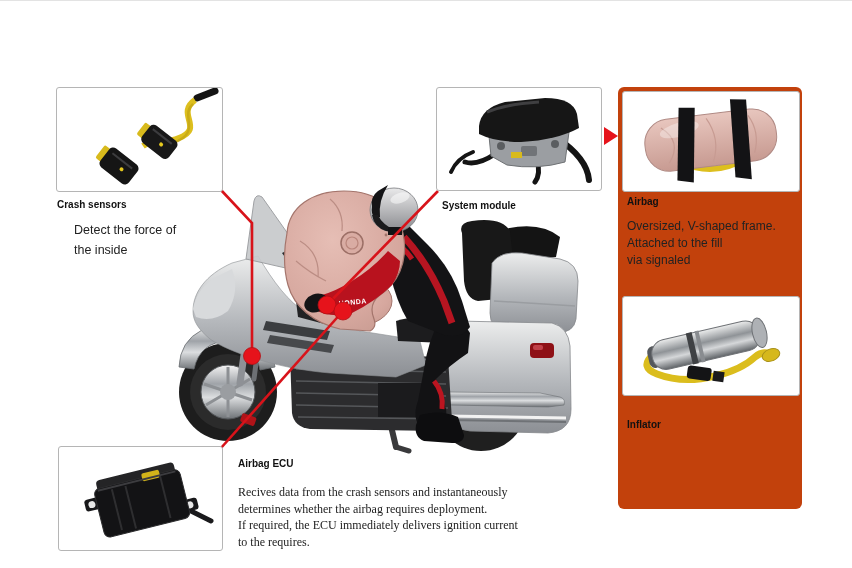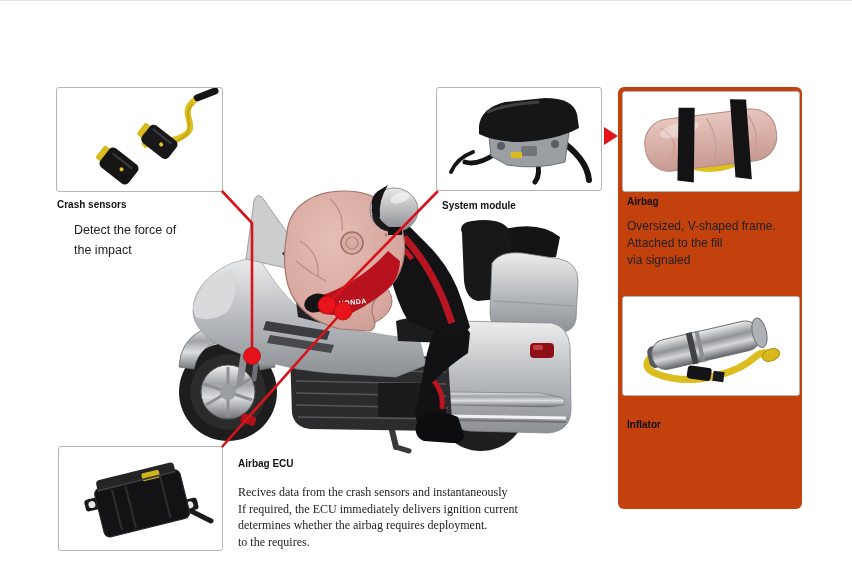--- a/index.html
+++ b/index.html
@@ -208,21 +208,21 @@
         <rect x="38" y="70" width="10" height="16" rx="2" fill="#d8ba1c"></rect>
         <rect x="44" y="66" width="36" height="24" rx="5" fill="#151515"></rect>
         <path d="M49,72 L74,72" stroke="#3c3c3e" stroke-width="2"></path>
         <circle cx="66" cy="79" r="2" fill="#e6c91e"></circle>
       </g>
     </svg>
   </div>
   <div class="abs part-label" style="left:57px;top:198px;">Crash sensors</div>
   <div class="abs body-text lh20" style="left:57px;top:219px;margin-left:17px;">
     <div>Detect the force of</div>
-    <div>the impact</div>
+    <div>the inside</div>
   </div>
 
   <div class="abs photo-box" style="left:436px;top:86px;width:164px;height:102px;">
     <svg width="164" height="102" viewBox="0 0 164 102">
       <path d="M120,50 Q150,70 152,92" stroke="#141414" stroke-width="6" fill="none" stroke-linecap="round"></path>
       <path d="M58,66 Q40,78 28,74" stroke="#141414" stroke-width="5" fill="none" stroke-linecap="round"></path>
       <path d="M36,64 Q20,70 14,84" stroke="#141414" stroke-width="4" fill="none" stroke-linecap="round"></path>
       <path d="M100,72 Q104,86 98,94" stroke="#131313" stroke-width="5" fill="none" stroke-linecap="round"></path>
       <path d="M52,48 L132,44 L128,74 Q100,82 70,77 L54,68 Z" fill="#9b9ea2" stroke="#6e7174"></path>
       <circle cx="64" cy="58" r="4" fill="#5a5d60"></circle>
@@ -248,22 +248,22 @@
         <rect x="88" y="28" width="18" height="8" rx="2" fill="#d2b41a"></rect>
         <path d="M56,36 L56,78 M70,36 L70,80 M106,34 L106,78" stroke="#2e2e30" stroke-width="2"></path>
         <path d="M42,34 L122,34" stroke="#3c3c3f" stroke-width="2"></path>
       </g>
     </svg>
   </div>
   <div id="ecu-text">
     <div class="abs part-label" style="left:238px;top:457px;">Airbag ECU</div>
     <div class="abs body-text lh17" style="left:238px;top:483px;font-family:Liberation Serif, serif;">
       <div>Recives data from the crash sensors and instantaneously</div>
+      <div>determines whether the airbag requires deployment.</div>
       <div>If required, the ECU immediately delivers ignition current</div>
-      <div>determines whether the airbag requires deployment.</div>
       <div>to the requires.</div>
     </div>
   </div>
 
   <div id="side-panel" class="abs">
 
     <div class="photo-box" style="left:4px;top:4px;width:176px;height:99px;">
       <svg width="176" height="99" viewBox="0 0 176 99">
         <defs>
           <linearGradient id="pinkG2" x1="0" y1="0" x2="0" y2="1">

